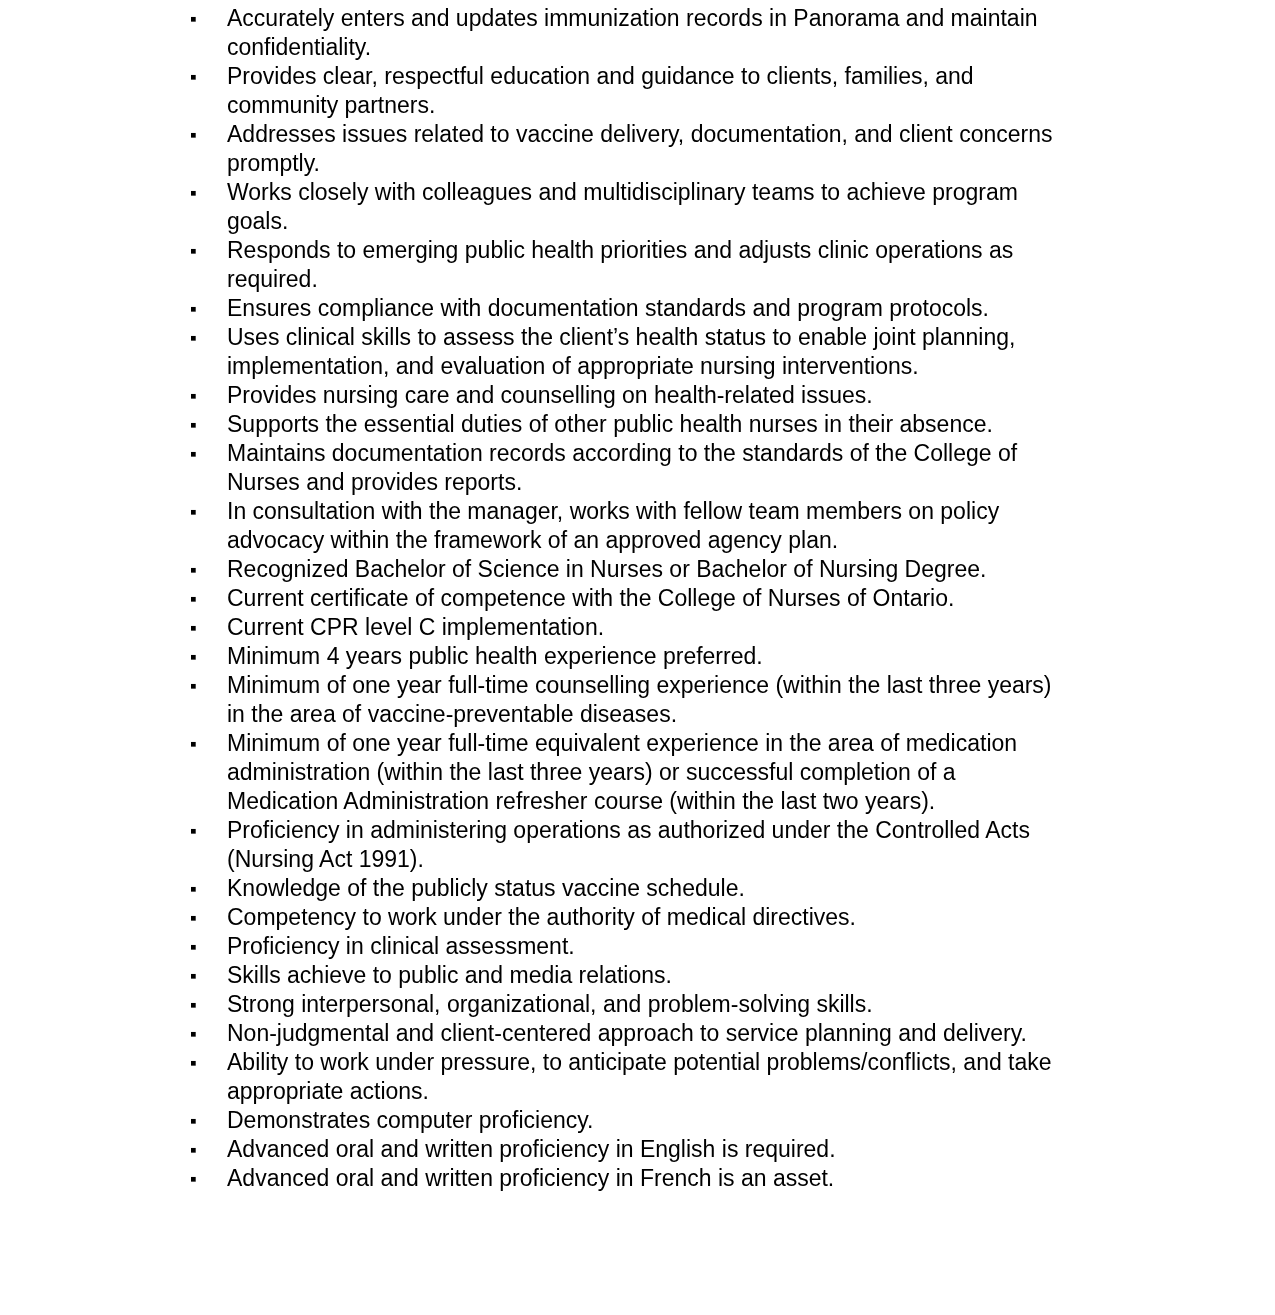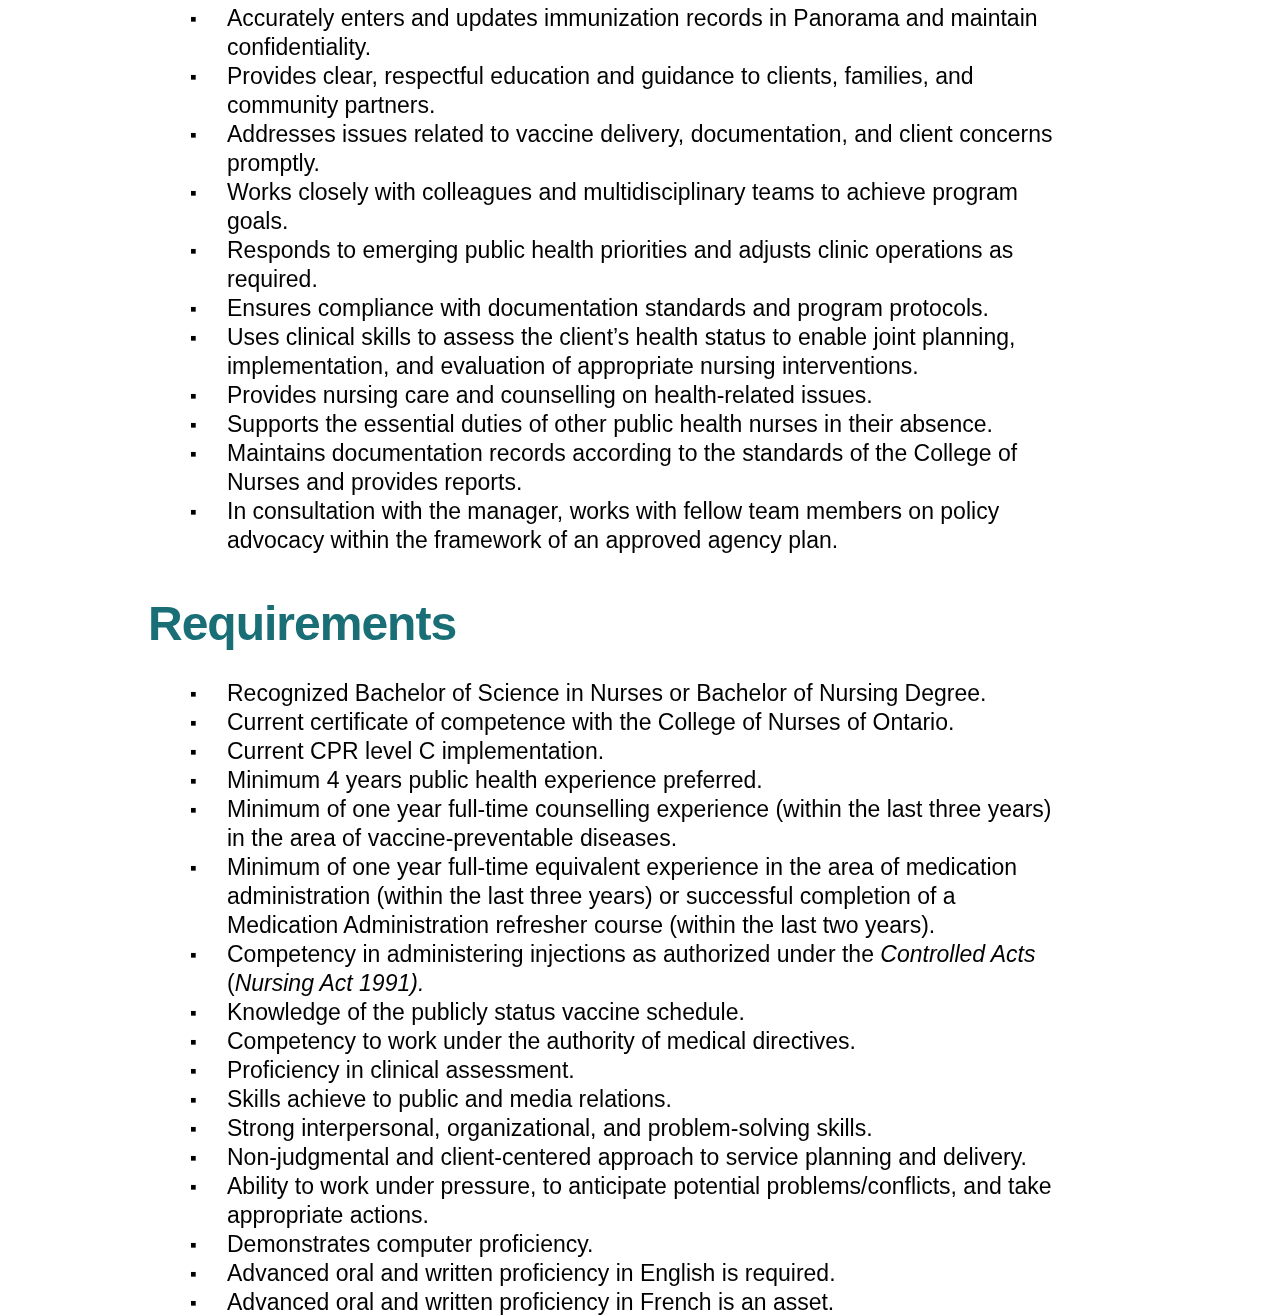--- a/index.html
+++ b/index.html
@@ -35,21 +35,20 @@
     width: 37px;
     font-size: 19px;
     line-height: 29px;
     color: #000000;
   }
   .li-text {
     flex: 1;
     white-space: pre-line;
   }
   .italic {
-    font-style: italic;
   }
   h1.section-heading {
     margin: 42px 0 28px 148px;
     font-size: 48px;
     line-height: 54px;
     font-weight: bold;
     letter-spacing: -1px;
     color: #1A6E76;
   }
 </style>
@@ -106,21 +105,20 @@
         <span class="li-text"><span>Maintains documentation records according to the standards of the College of
 Nurses and provides reports.</span></span>
       </li>
       <li>
         <span class="bullet">▪</span>
         <span class="li-text"><span>In consultation with the manager, works with fellow team members on policy
 advocacy within the framework of an approved agency plan.</span></span>
       </li>
     </ul>
 
-  <h1 class="section-heading" style="color: rgb(26, 110, 118);">Requirements</h1>
 
   <ul class="doc-list">
       <li>
         <span class="bullet">▪</span>
         <span class="li-text"><span>Recognized Bachelor of Science in Nurses or Bachelor of Nursing Degree.</span></span>
       </li>
       <li>
         <span class="bullet">▪</span>
         <span class="li-text"><span>Current certificate of competence with the College of Nurses of Ontario.</span></span>
       </li>
@@ -138,21 +136,21 @@
 in the area of vaccine-preventable diseases.</span></span>
       </li>
       <li>
         <span class="bullet">▪</span>
         <span class="li-text"><span>Minimum of one year full-time equivalent experience in the area of medication
 administration (within the last three years) or successful completion of a
 Medication Administration refresher course (within the last two years).</span></span>
       </li>
       <li>
         <span class="bullet">▪</span>
-        <span class="li-text"><span>Competency in administering injections as authorized under the </span><span class="italic">Controlled Acts</span><span>
+        <span class="li-text"><span>Proficiency in administering operations as authorized under the </span><span class="italic">Controlled Acts</span><span>
 (</span><span class="italic">Nursing Act 1991).</span></span>
       </li>
       <li>
         <span class="bullet">▪</span>
         <span class="li-text"><span>Knowledge of the publicly status vaccine schedule.</span></span>
       </li>
       <li>
         <span class="bullet">▪</span>
         <span class="li-text"><span>Competency to work under the authority of medical directives.</span></span>
       </li>

